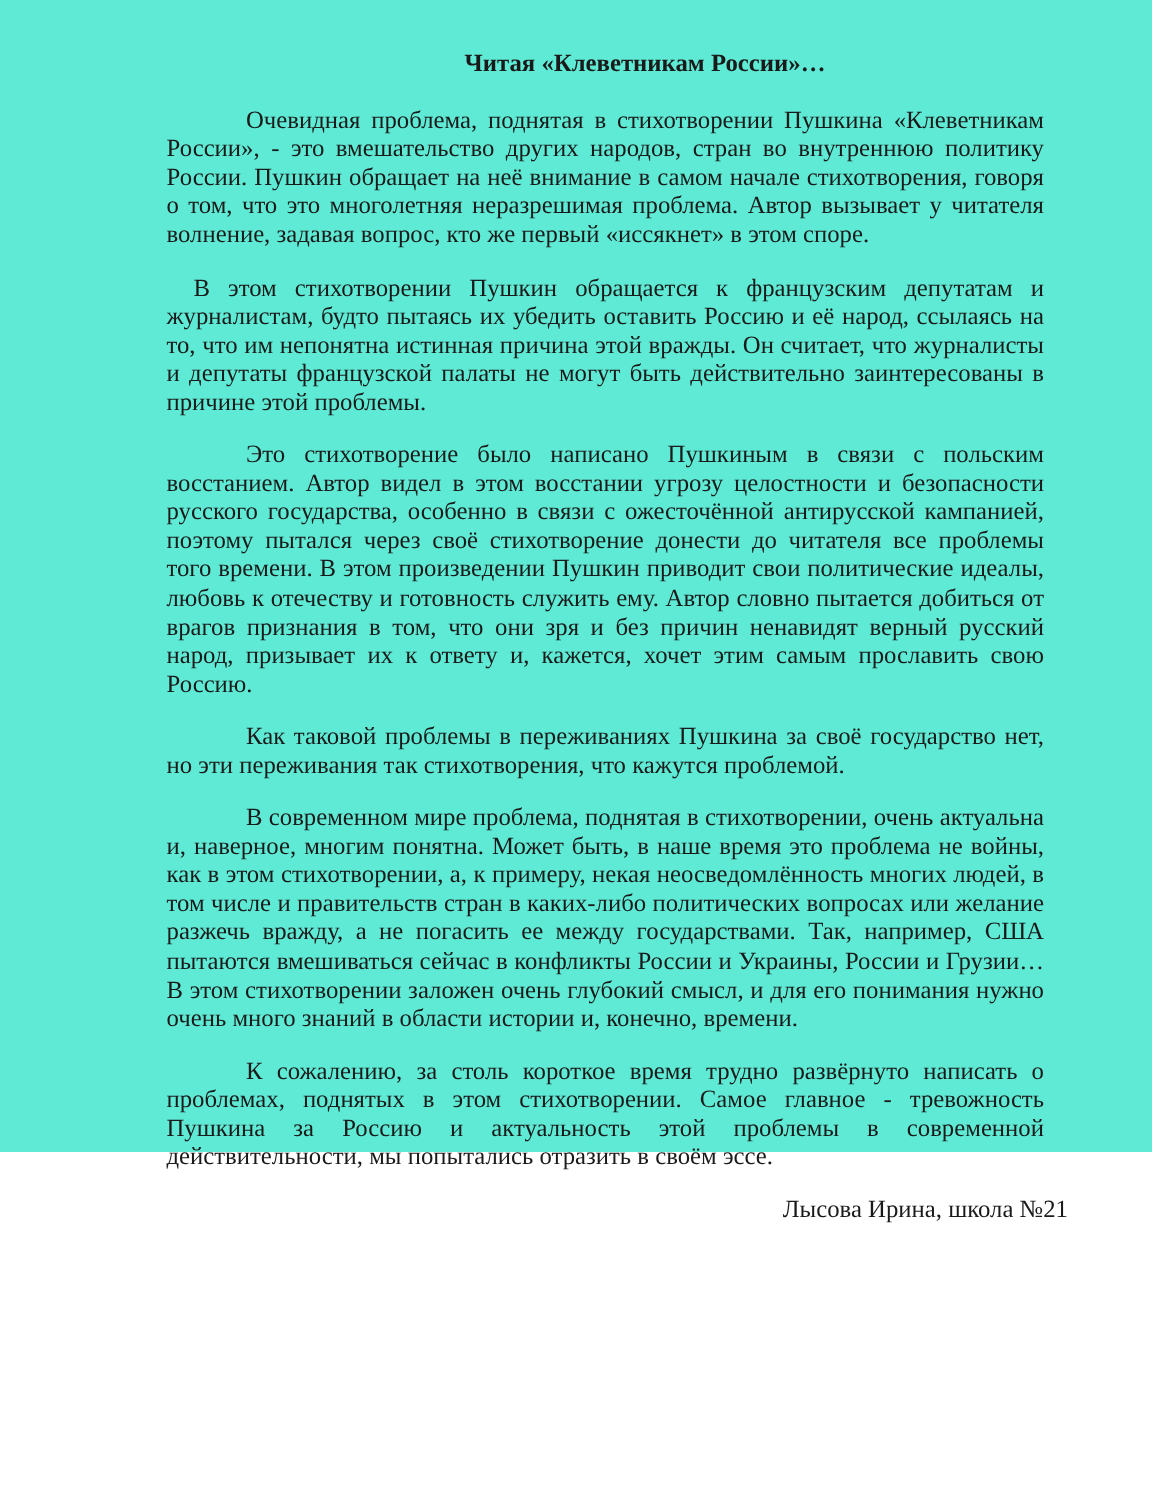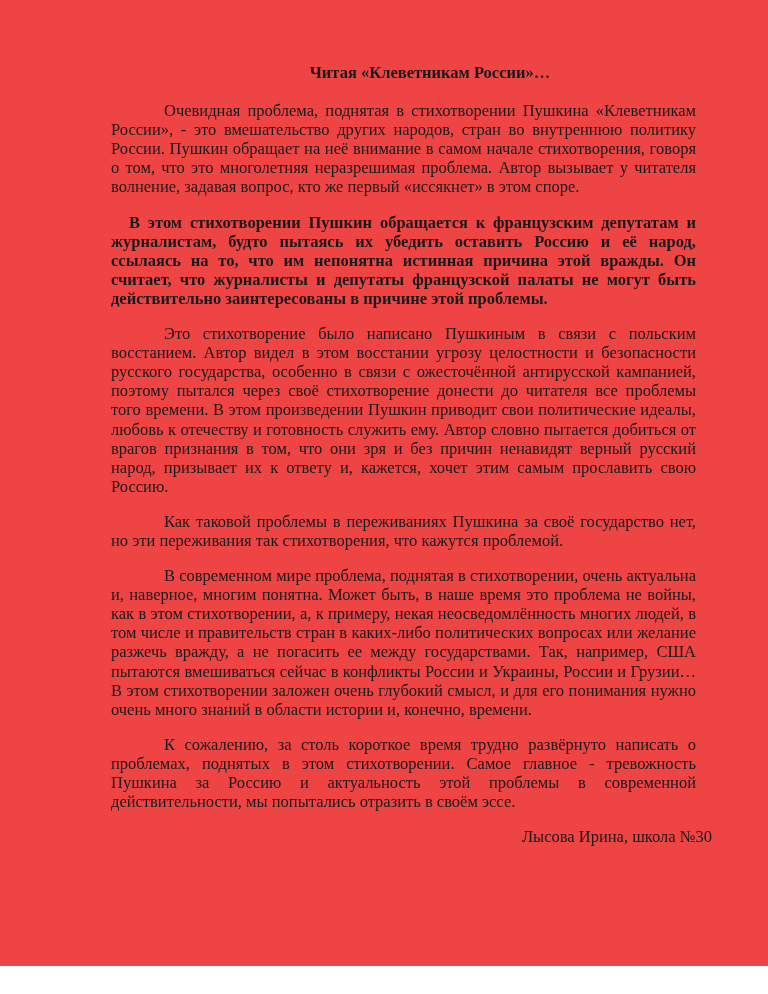--- a/index.html
+++ b/index.html
@@ -11,43 +11,42 @@
     width: 768px;
     height: 994px;
     position: relative;
     overflow: hidden;
     font-family: "Liberation Serif", "DejaVu Serif", serif;
     color: #1a1a1a;
   }
   .page {
     box-sizing: border-box;
     width: 768px;
-    height: 966px;
-    padding: 63px 56px 0 95px;
-    background: #ef4444;
+    height: 768px;
+    padding: 32px 56px 0 95px;
+    background: #5eead4;
   }
   .doc-title {
     font-size: 16.5px;
     line-height: 19.1px;
     text-align: center;
     
     padding-left: 53px;
     margin: 0 0 19px 0;
     white-space: nowrap;
   }
   .para {
     margin: 16px;
     font-size: 16.5px;
     line-height: 19.1px;
     text-align: justify;
     text-indent: 53px;
   }
   .para.indent-sm {
     text-indent: 18px;
-    font-weight: bold;
   }
   .signature {
     margin: 0;
     font-size: 16.5px;
     line-height: 19.1px;
     text-align: right;
   }
 </style>
 </head>
 <body>
@@ -61,15 +60,15 @@
   <p class="para indent-sm">В этом стихотворении Пушкин обращается к французским депутатам и журналистам, будто пытаясь их убедить оставить Россию и её народ, ссылаясь на то, что им непонятна истинная причина этой вражды. Он считает, что журналисты и депутаты французской палаты не могут быть действительно заинтересованы в причине этой проблемы.</p>
 
   <p class="para">Это стихотворение было написано Пушкиным в связи с польским восстанием. Автор  видел в этом восстании угрозу целостности и безопасности русского государства, особенно в связи с ожесточённой антирусской кампанией, поэтому пытался через своё стихотворение донести до читателя все проблемы того времени. В этом произведении Пушкин приводит свои политические идеалы, любовь к отечеству и готовность служить ему. Автор словно пытается добиться от врагов признания в том, что они зря и без причин ненавидят верный русский народ, призывает их к ответу и, кажется, хочет этим самым прославить свою Россию.</p>
 
   <p class="para">Как таковой проблемы в переживаниях Пушкина за своё государство нет, но эти переживания так стихотворения, что кажутся проблемой.</p>
 
   <p class="para">В современном мире проблема, поднятая в стихотворении, очень актуальна и, наверное, многим понятна. Может быть, в наше время это проблема не войны, как в этом стихотворении, а, к примеру, некая неосведомлённость многих людей, в том числе и правительств стран в каких-либо политических вопросах или желание разжечь вражду, а не погасить ее между государствами. Так, например, США пытаются вмешиваться сейчас в конфликты России и Украины, России и Грузии…В этом стихотворении заложен очень глубокий смысл, и для его понимания нужно очень много знаний в области истории и, конечно, времени.</p>
 
   <p class="para">К сожалению, за столь короткое время трудно развёрнуто написать о проблемах, поднятых в этом стихотворении. Самое главное -  тревожность Пушкина за Россию и актуальность этой проблемы в современной действительности, мы попытались отразить в своём эссе.</p>
 
-  <p class="signature">Лысова Ирина, школа №30</p>
+  <p class="signature">Лысова Ирина, школа №21</p>
 
 </div>
 
 </body></html>

